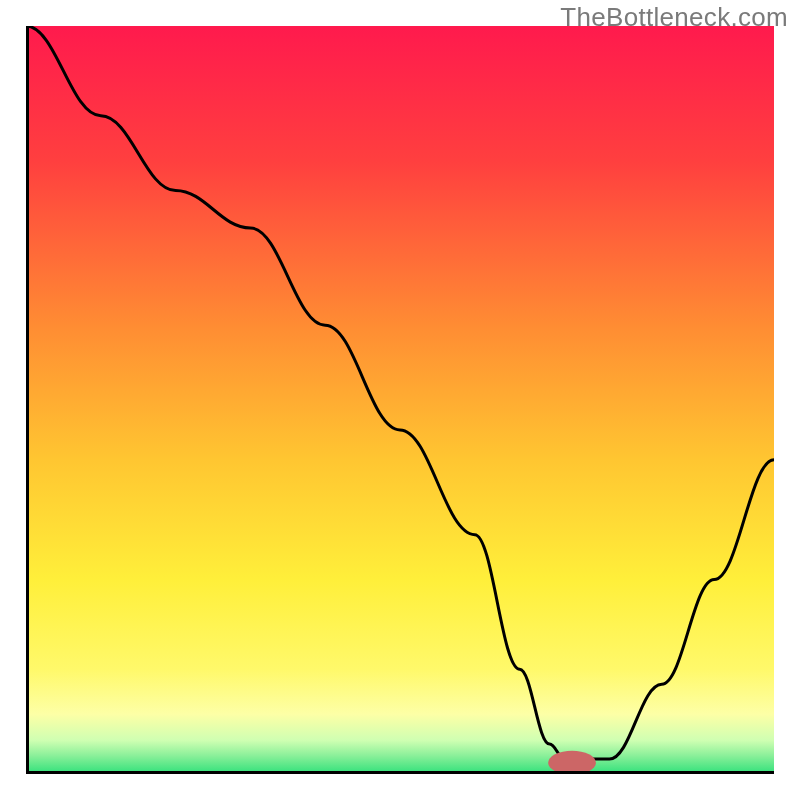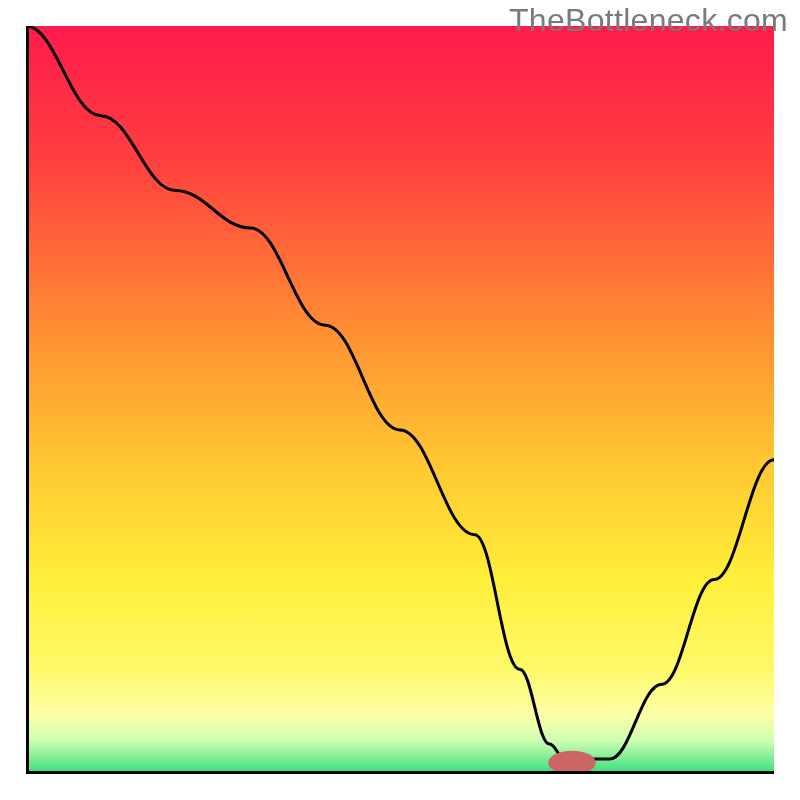--- a/index.html
+++ b/index.html
@@ -44,21 +44,21 @@
     fill: none;
   }
   .marker {
     fill: #cc6666;
   }
   .watermark {
     position: absolute;
     top: 2px;
     right: 12px;
     color: #7a7a7a;
-    font-size: 32px;
+    font-size: 26px;
     font-weight: 500;
     letter-spacing: 0.3px;
   }
 </style>
 </head>
 <body>
 
 <div class="frame">
 
   <div class="plot-area">

